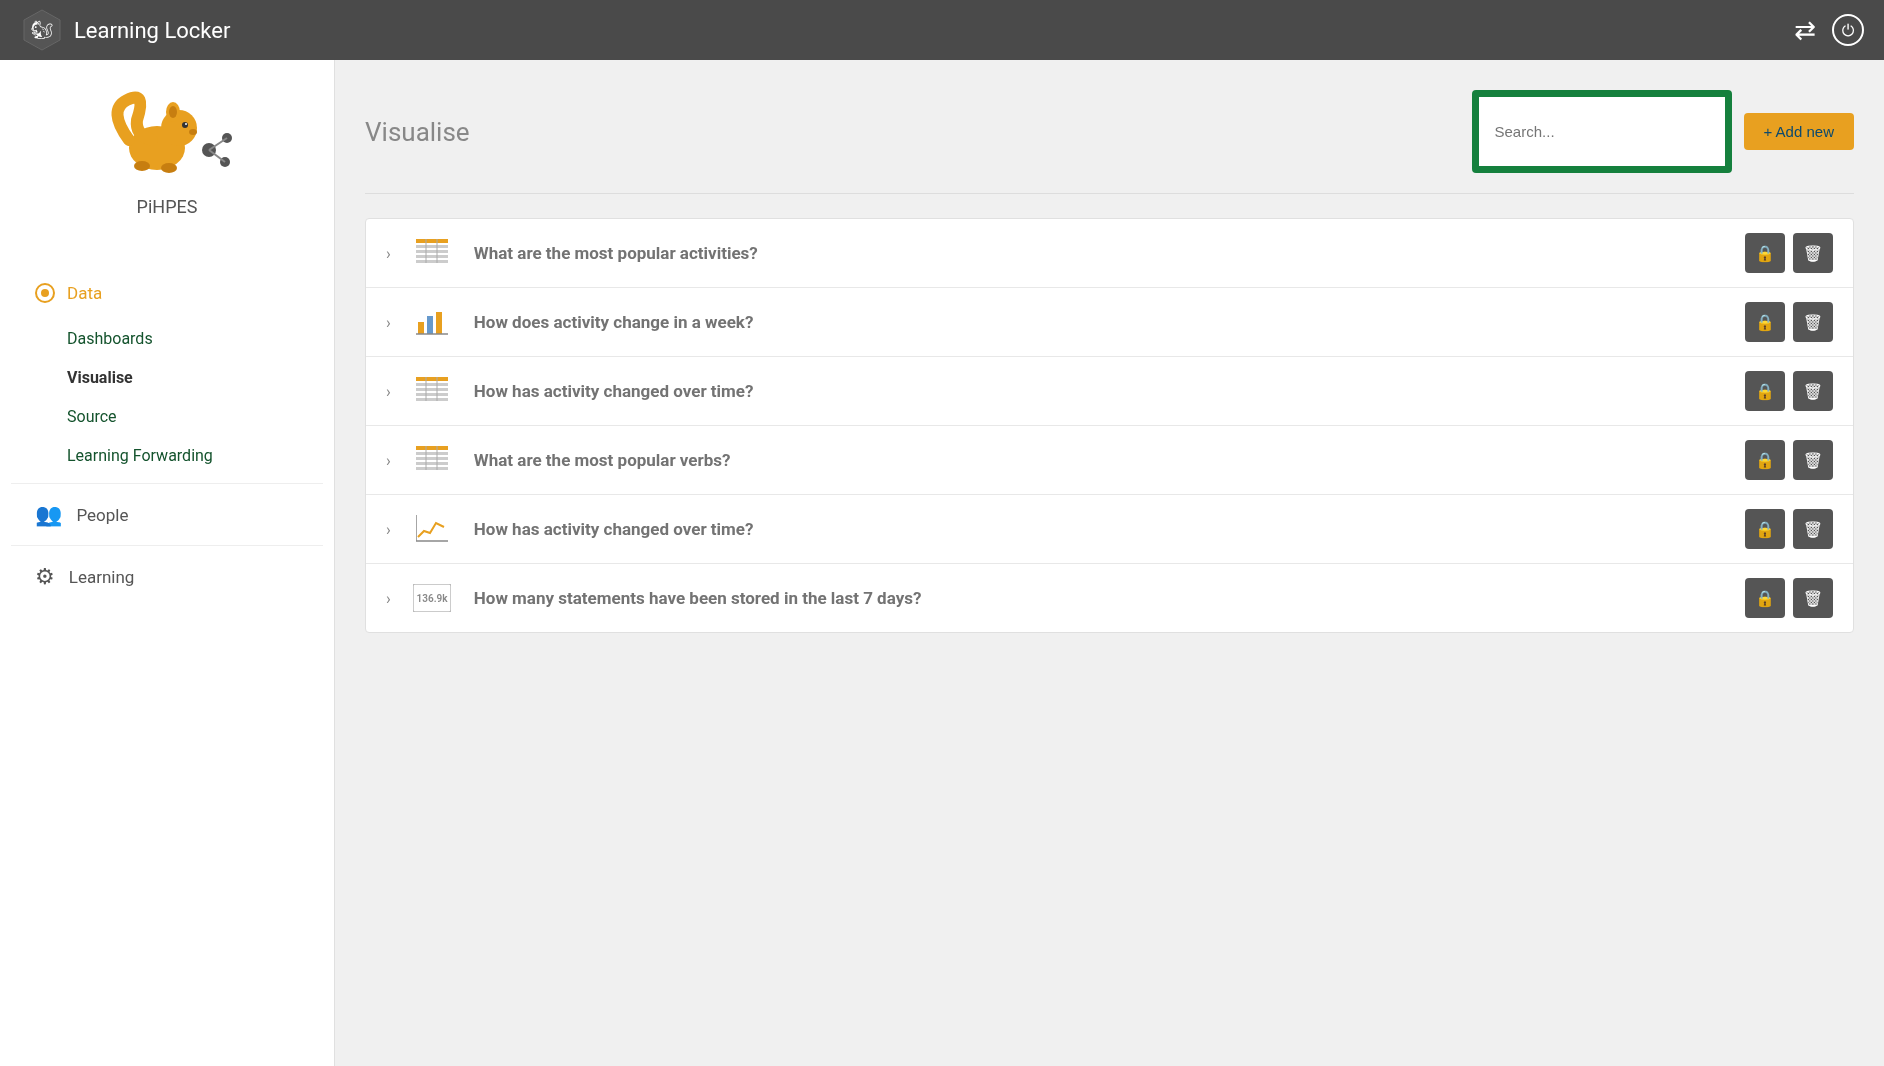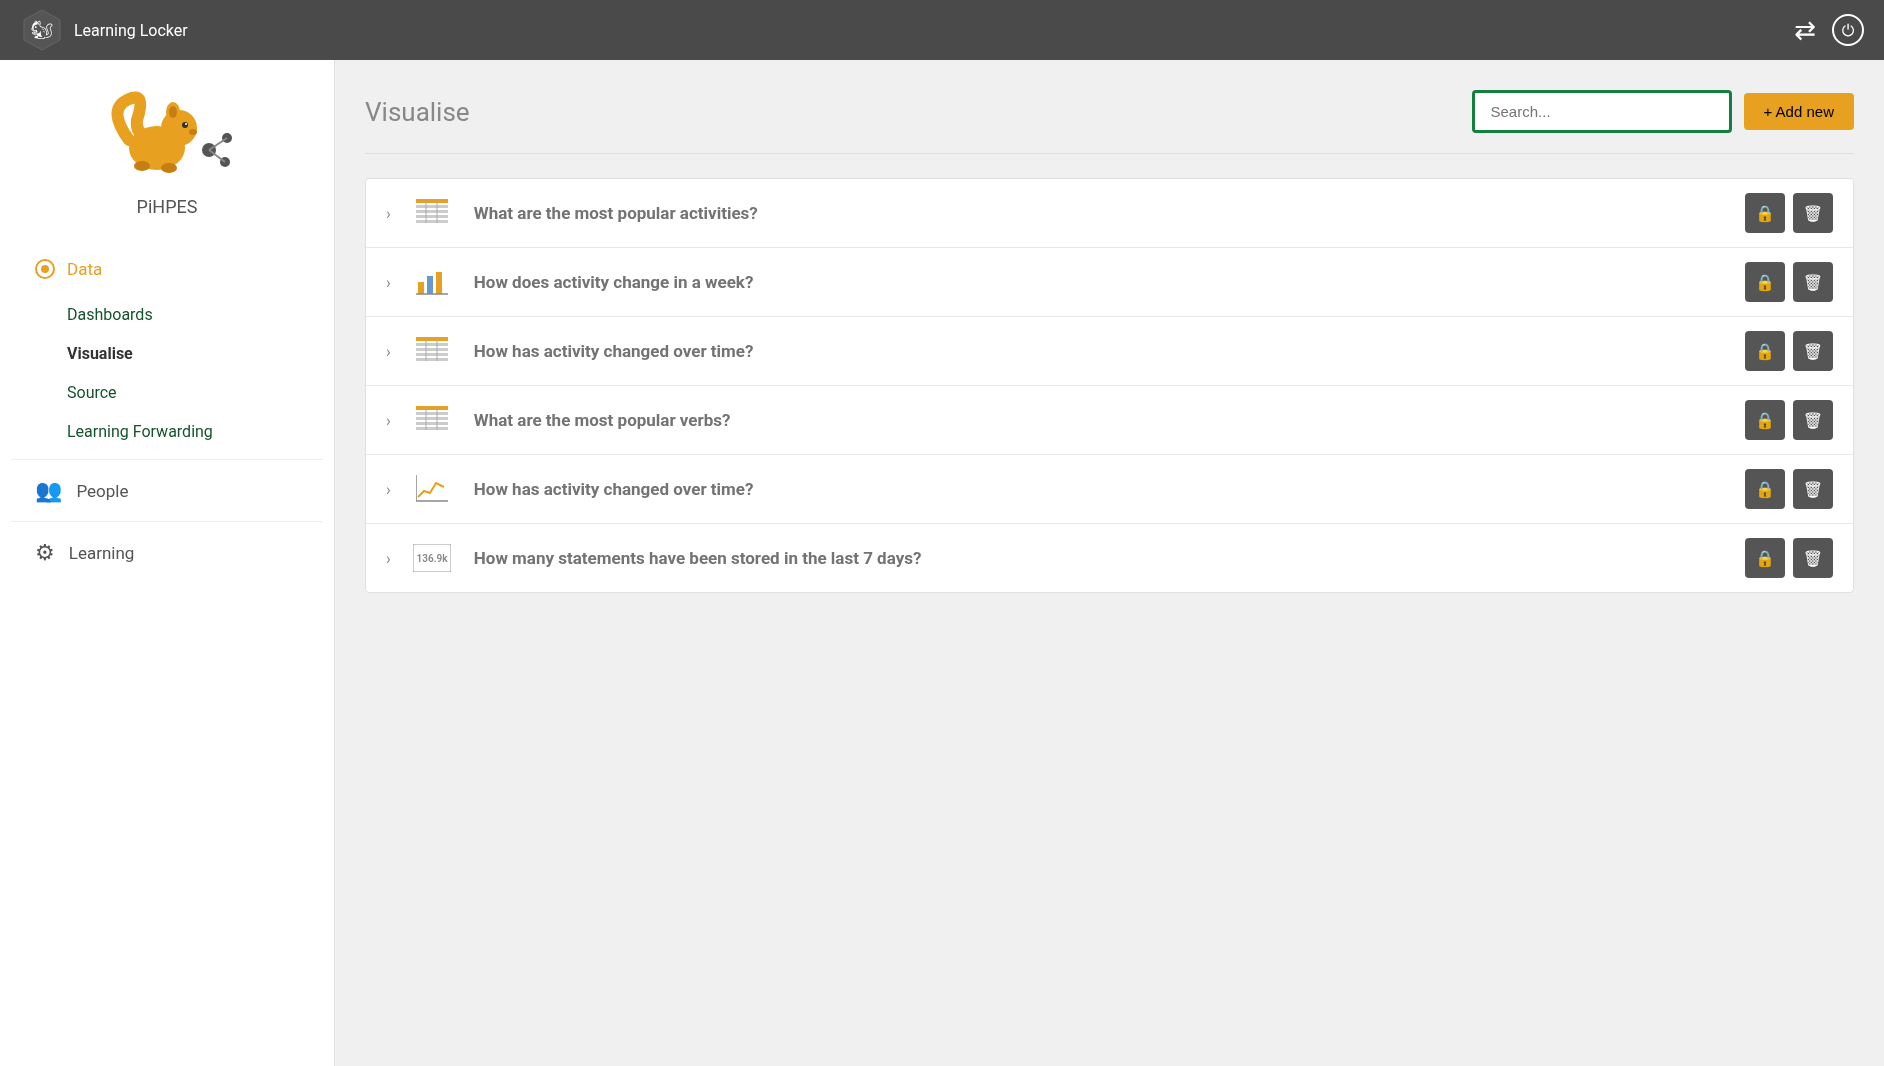--- a/index.html
+++ b/index.html
@@ -22,21 +22,21 @@
     }
     .logo-hex {
       width: 44px;
       height: 44px;
       display: flex;
       align-items: center;
       justify-content: center;
     }
     .logo-text {
       color: white;
-      font-size: 16px;
+      font-size: 22px;
       font-weight: 400;
     }
     .header-icons {
       display: flex;
       gap: 16px;
       align-items: center;
     }
     .header-icon {
       color: white;
       font-size: 22px;
@@ -52,20 +52,21 @@
 
     
     .sidebar {
       width: 335px;
       background: white;
       flex-shrink: 0;
       display: flex;
       flex-direction: column;
       border-right: 1px solid #e0e0e0;
       overflow-y: auto;
+      gap: 24px;
     }
     .sidebar-logo-area {
       padding: 30px 20px 20px;
       display: flex;
       flex-direction: column;
       align-items: center;
     }
     .squirrel-icon {
       width: 140px;
       height: 90px;
@@ -159,31 +160,31 @@
       color: #888;
       font-weight: 400;
     }
     .header-actions {
       display: flex;
       gap: 12px;
       align-items: center;
     }
     .search-input {
       width: 260px;
-      padding: 10px 16px;
-      border: 3px solid #15803d;
+      padding: 26px 16px;
+      border: 7px solid #15803d;
       border-radius: 4px;
       font-size: 15px;
       background: white;
       color: #999;
       outline: none;
     }
     .add-new-btn {
       background: #e8a020;
-      color: #000000;
+      color: #0c4a6e;
       border: none;
       padding: 10px 20px;
       border-radius: 4px;
       font-size: 15px;
       cursor: pointer;
       white-space: nowrap;
     }
 
     .content-divider {
       height: 1px;

